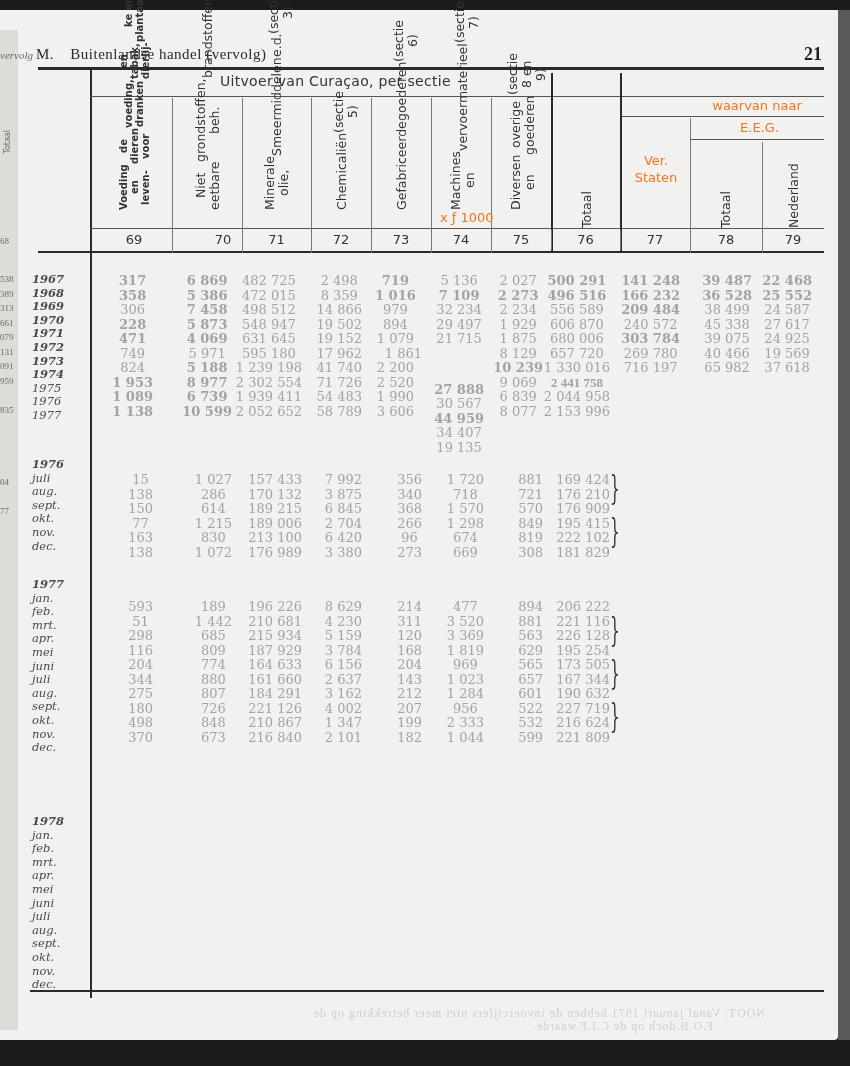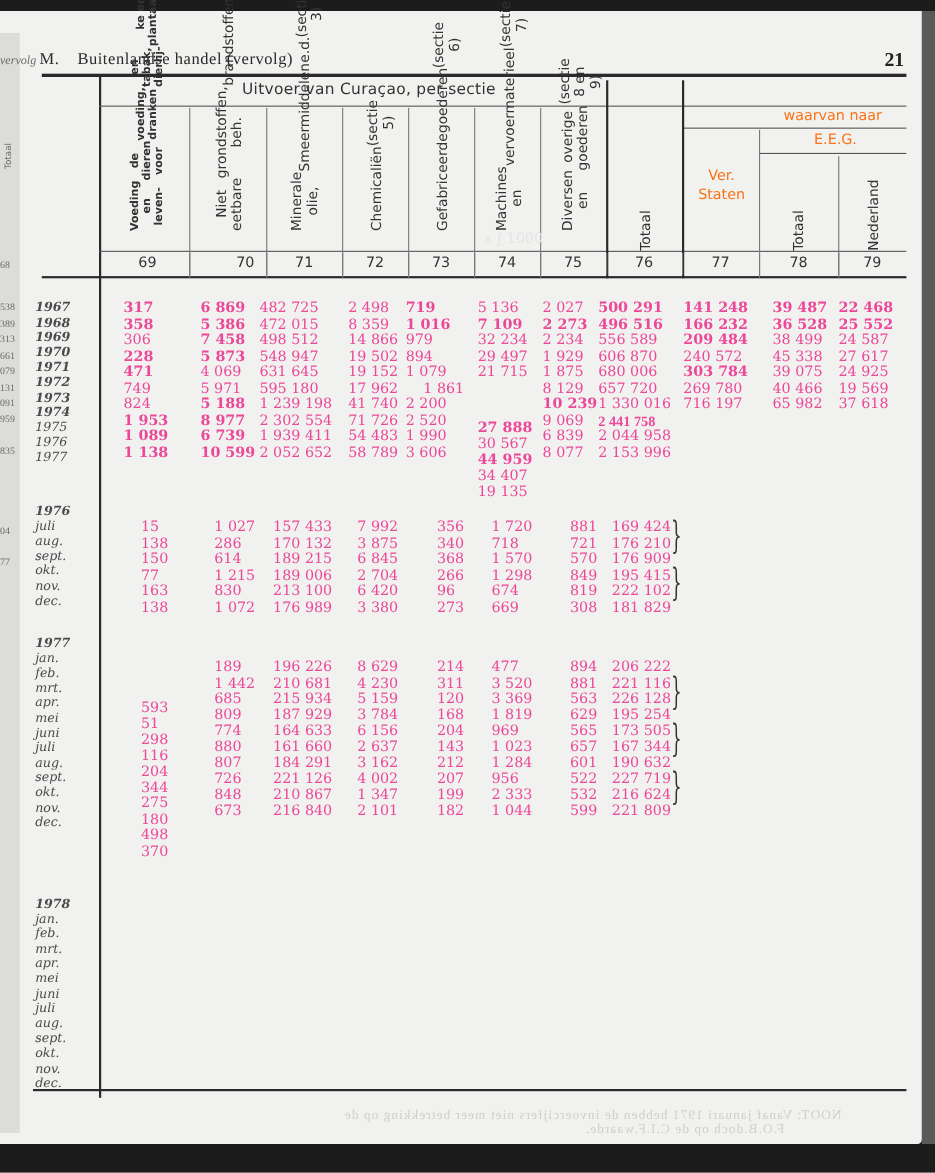--- a/index.html
+++ b/index.html
@@ -42,29 +42,29 @@
   .vhdr {
     position:absolute; writing-mode:vertical-rl; transform:rotate(180deg);
     font-family:"DejaVu Sans", sans-serif; font-size:12.5px; color:#333; line-height:14px;
     text-align:center; display:flex; align-items:center;
   }
   .vhdr.small { font-size:10px; line-height:11px; font-weight:bold; }
   .vhdr .line { display:block; }
   .hhdr {
     position:absolute; font-family:"DejaVu Sans", sans-serif; font-size:13px; color:#f97316; text-align:center;
   }
-  .unit-label { position:absolute; left:440px; top:210px; font-family:"DejaVu Sans", sans-serif; font-size:13px; color:#e5e5e5; }
+  .unit-label { position:absolute; left:440px; top:210px; font-family:"DejaVu Sans", sans-serif; font-size:13px; color:#f97316; }
   .colnum {
     position:absolute; top:232px; font-family:"DejaVu Sans", sans-serif; font-size:13px; color:#333; text-align:center;
   }
 
   .rowlabels { position:absolute; left:32px; font-family:"DejaVu Serif", serif; font-style:italic; font-size:11.5px; line-height:13.6px; color:#4a4a4a; }
   .rowlabels .yr { font-weight:bold; }
 
-  .datacol { position:absolute; font-family:"DejaVu Serif", serif; font-size:13px; line-height:14.5px; text-align:left; color:#ec4899; }
+  .datacol { position:absolute; font-family:"DejaVu Serif", serif; font-size:13px; line-height:14.5px; text-align:center; color:#a3a3a3; }
   .datacol div { white-space:nowrap; }
 
   .brace { position:absolute; font-family:"DejaVu Serif", serif; font-size:34px; color:#333; line-height:1; transform:scaleX(.45); }
 
   .footnote {
     position:absolute; left:115px; top:1007px; width:650px;
     font-family:"Liberation Serif", serif; font-size:12px; color:#cfcfcc; letter-spacing:1px; line-height:13px;
     transform:scaleX(-1);
   }
 </style>
@@ -264,21 +264,21 @@
       <div>824</div>
       <div style="font-weight: bold;">1 953</div>
       <div style="font-weight: bold;">1 089</div>
       <div style="font-weight: bold;">1 138</div>
     </div>
     <div class="datacol" style="top: 274px; right: 618px;">
       <div style="font-weight: bold;">6 869</div>
       <div style="font-weight: bold;">5 386</div>
       <div style="font-weight: bold;">7 458</div>
       <div style="font-weight: bold;">5 873</div>
-      <div style="font-weight: normal;">4 069</div>
+      <div style="font-weight: bold;">4 069</div>
       <div>5 971</div>
       <div style="font-weight: bold;">5 188</div>
       <div style="font-weight: bold;">8 977</div>
       <div style="font-weight: bold;">6 739</div>
       <div style="font-weight: bold;">10 599</div>
     </div>
     <div class="datacol" style="top: 274px; right: 548px;">
       <div>482 725</div>
       <div>472 015</div>
       <div>498 512</div>
@@ -443,21 +443,21 @@
       <div>308</div>
     </div>
     <div class="datacol" style="top: 473px; right: 240px;">
       <div>169 424</div>
       <div>176 210</div>
       <div>176 909</div>
       <div>195 415</div>
       <div>222 102</div>
       <div>181 829</div>
     </div>
-    <div class="datacol" style="top: 600px; right: 697px; margin-top: 37px;">
+    <div class="datacol" style="top: 600px; right: 697px;">
       <div>593</div>
       <div>51</div>
       <div>298</div>
       <div>116</div>
       <div>204</div>
       <div>344</div>
       <div>275</div>
       <div>180</div>
       <div>498</div>
       <div>370</div>

